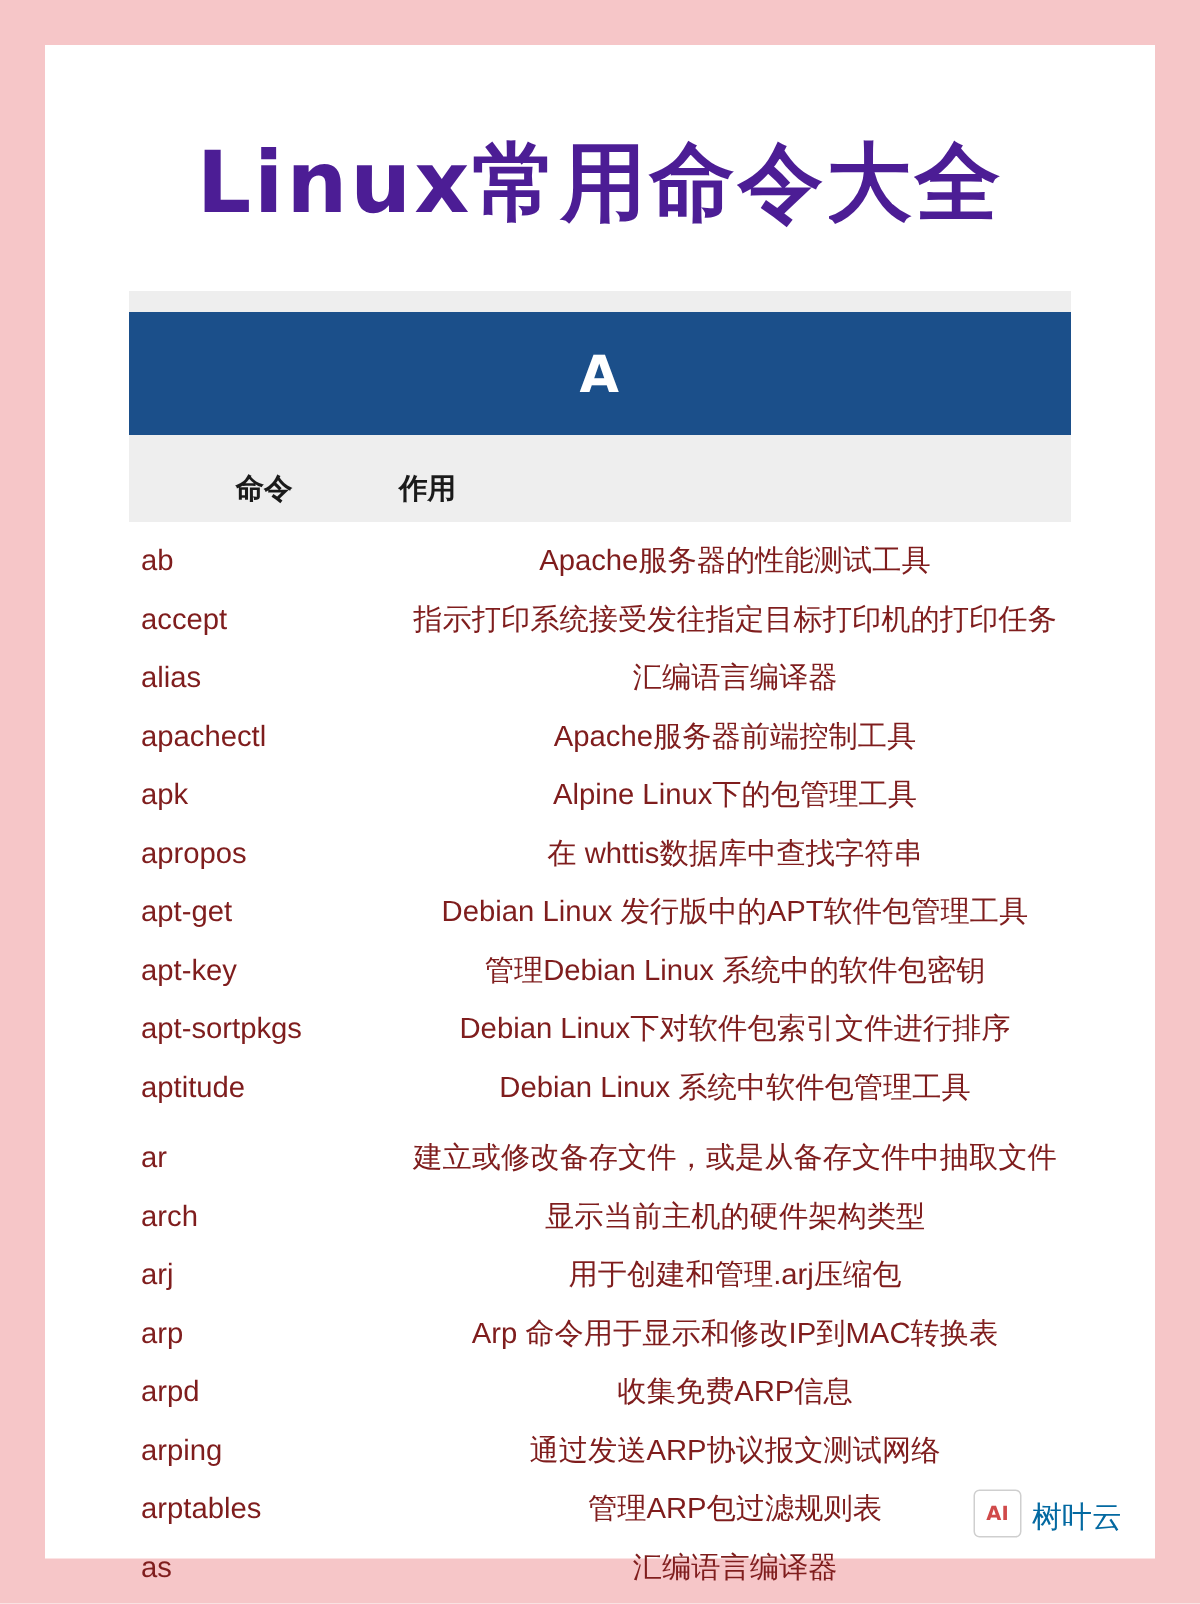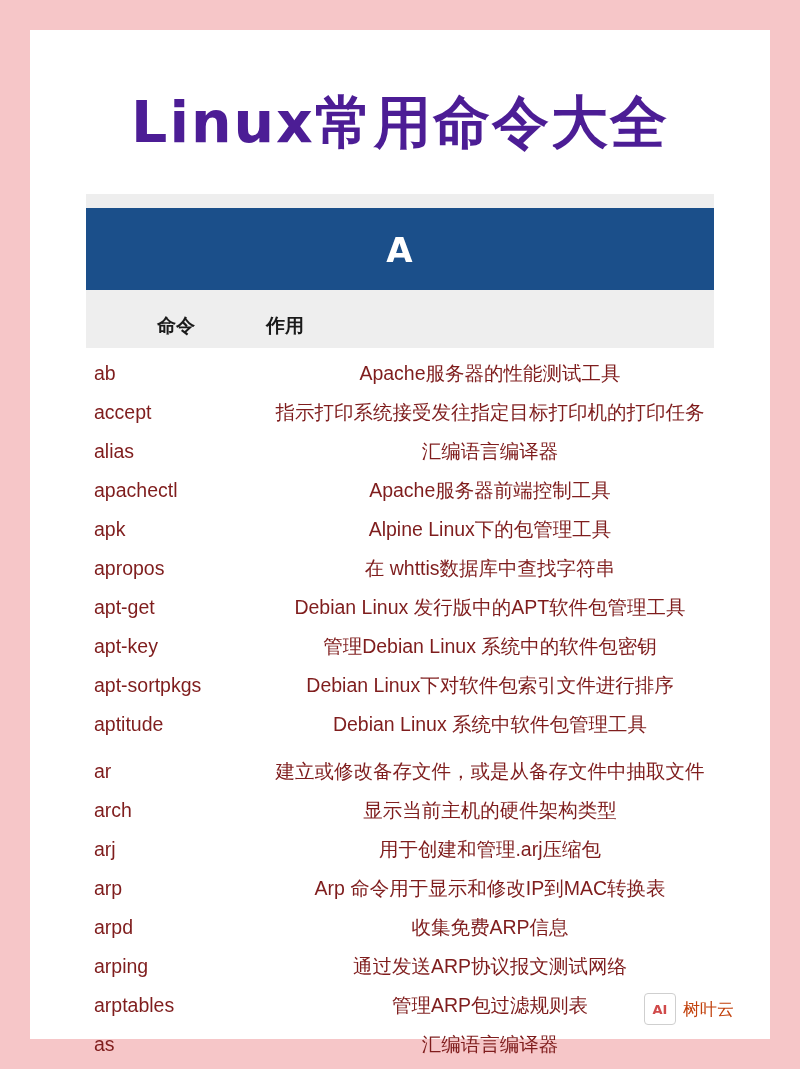--- a/index.html
+++ b/index.html
@@ -85,43 +85,43 @@
   .row .desc {
     flex: 1;
     text-align: center;
     white-space: nowrap;
   }
   .row.gap {
     margin-top: 8px;
   }
   .watermark {
     position: absolute;
-    right: 36px;
+    right: 22px;
     bottom: 14px;
     display: flex;
-    align-items: center;
+    align-items: flex-end;
     gap: 7px;
   }
   .wm-badge {
     width: 30px;
     height: 30px;
     background: #ffffff;
     border: 1px solid #cfcfcf;
     border-radius: 4px;
     display: flex;
     align-items: center;
     justify-content: center;
     font-size: 13px;
     font-weight: bold;
     color: #d04a4a;
     font-family: "DejaVu Sans", sans-serif;
   }
   .wm-text {
-    font-size: 17px;
-    color: #c2410c;
+    font-size: 20px;
+    color: #0369a1;
   }
 </style>
 </head>
 <body>
 
 <div class="page">
 
   <h1 class="title">Linux常用命令大全</h1>
 
   <div class="table-wrap">

